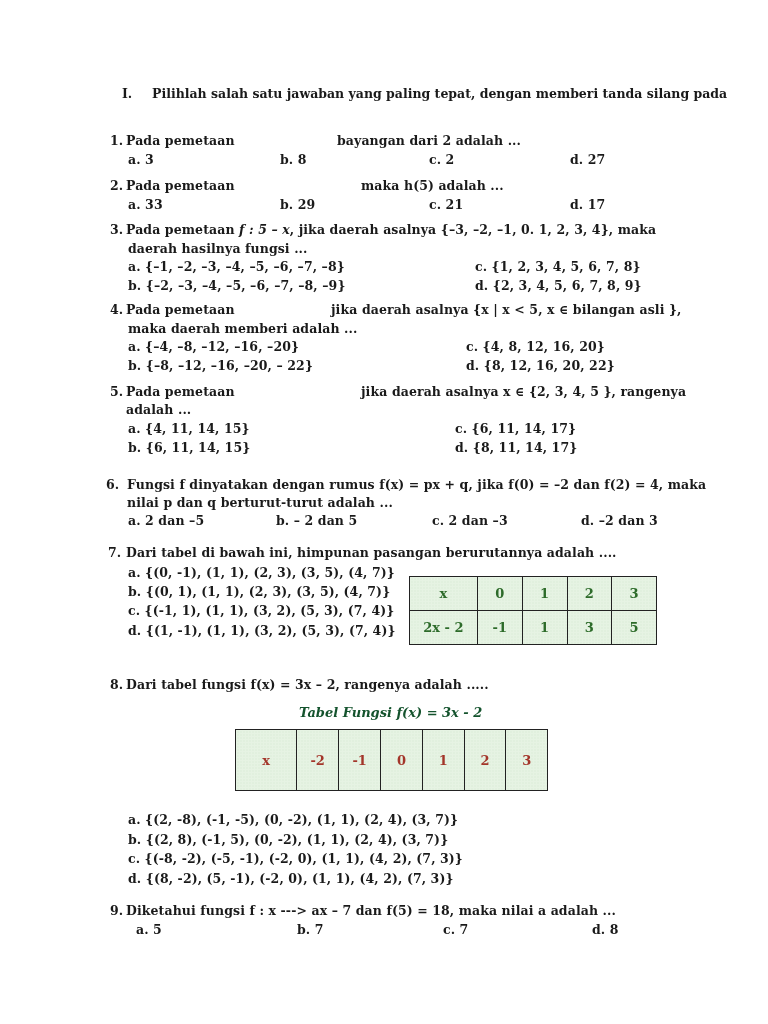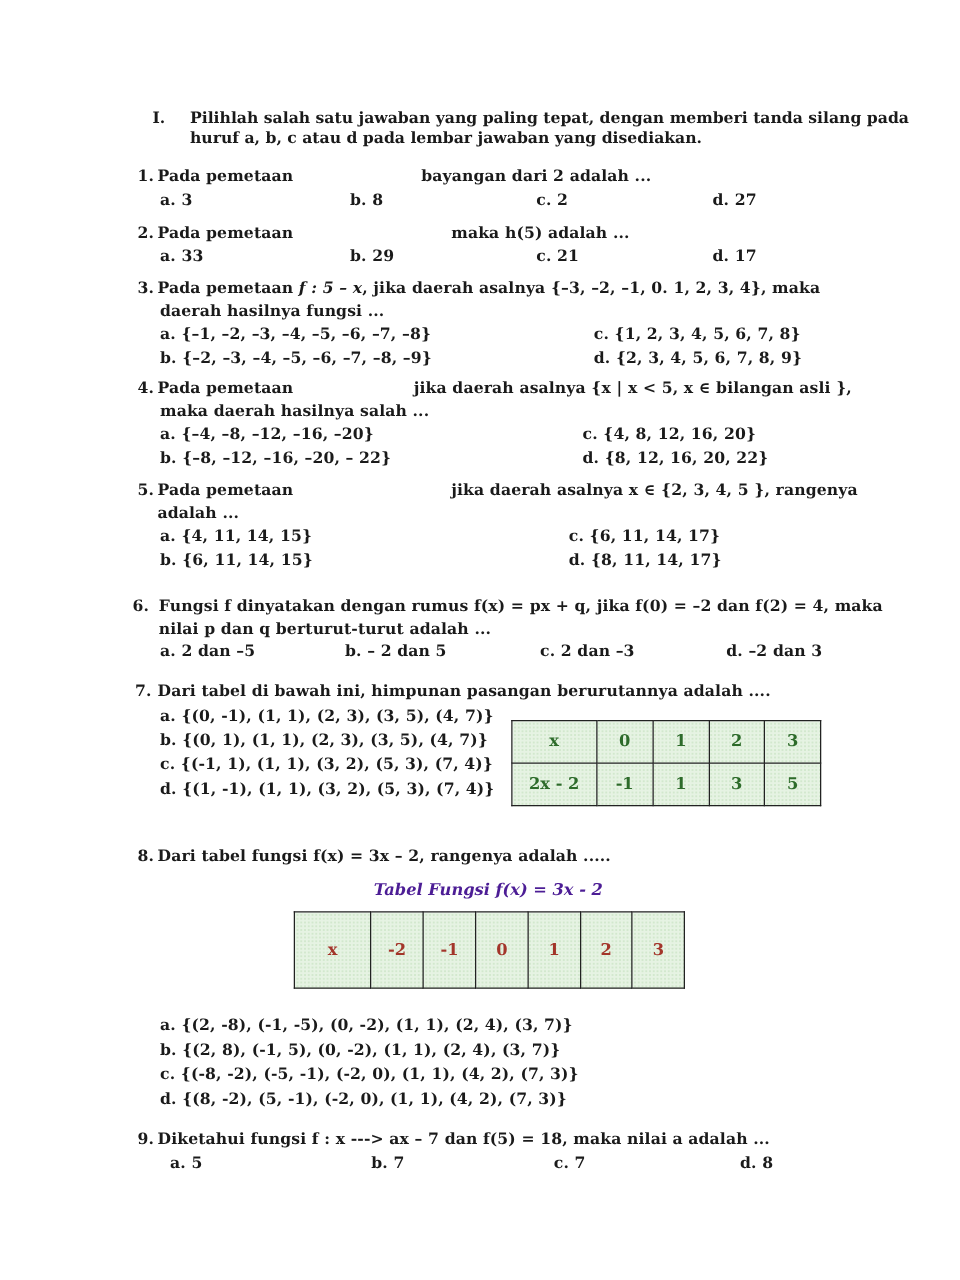--- a/index.html
+++ b/index.html
@@ -19,29 +19,28 @@
   table.grid td {
     border: 1.5px solid #222;
     text-align: center; vertical-align: middle;
     font-weight: bold; font-size: 13px;
     background-color: #e6f3e3;
     background-image: radial-gradient(#d2e8cd 0.8px, transparent 0.9px);
     background-size: 3px 3px;
   }
   .t7 td { color: #2d6b2a; }
   .t8 td { color: #a3352a; }
-  .t8-title { left: 299px; top: 705px; font-style: italic; font-weight: bold; font-size: 13px; color: #4c1d95; }
+  .t8-title { left: 299px; top: 705px; font-style: italic; font-weight: bold; font-size: 13px; color: #14532d; }
 </style>
 </head>
 <body>
 
 <div class="abs instr" style="width:600px;height:34px;">
   <span class="num">I.</span>
   <span class="txt">Pilihlah salah satu jawaban yang paling tepat, dengan memberi tanda silang pada</span>
-  <span class="txt" style="top:16px">huruf a, b, c atau d pada lembar jawaban yang disediakan.</span>
 </div>
 
 <div>
   <span class="abs b" style="left:110px;top:133px">1.</span>
   <span class="abs b" style="left:126px;top:133px">Pada pemetaan</span>
   <span class="abs b" style="left:337px;top:133px">bayangan dari 2 adalah ...</span>
   <span class="abs b" style="left:128px;top:152px">a. 3</span>
   <span class="abs b" style="left:280px;top:152px">b. 8</span>
   <span class="abs b" style="left:429px;top:152px">c. 2</span>
   <span class="abs b" style="left:570px;top:152px">d. 27</span>
@@ -67,21 +66,21 @@
   <span class="abs b" style="left:128px;top:259px">a. {–1, –2, –3, –4, –5, –6, –7, –8}</span>
   <span class="abs b" style="left:128px;top:278px">b. {–2, –3, –4, –5, –6, –7, –8, –9}</span>
   <span class="abs b" style="left:475px;top:259px">c. {1, 2, 3, 4, 5, 6, 7, 8}</span>
   <span class="abs b" style="left:475px;top:278px">d. {2, 3, 4, 5, 6, 7, 8, 9}</span>
 </div>
 
 <div>
   <span class="abs b" style="left:110px;top:302px">4.</span>
   <span class="abs b" style="left:126px;top:302px">Pada pemetaan</span>
   <span class="abs b" style="left:331px;top:302px">jika daerah asalnya {x | x &lt; 5, x ∈ bilangan asli },</span>
-  <span class="abs b" style="left:128px;top:321px">maka daerah hasilnya salah ...</span>
+  <span class="abs b" style="left:128px;top:321px">maka daerah memberi adalah ...</span>
   <span class="abs b" style="left:128px;top:339px">a. {–4, –8, –12, –16, –20}</span>
   <span class="abs b" style="left:128px;top:358px">b. {–8, –12, –16, –20, – 22}</span>
   <span class="abs b" style="left:466px;top:339px">c. {4, 8, 12, 16, 20}</span>
   <span class="abs b" style="left:466px;top:358px">d. {8, 12, 16, 20, 22}</span>
 </div>
 
 <div>
   <span class="abs b" style="left:110px;top:384px">5.</span>
   <span class="abs b" style="left:126px;top:384px">Pada pemetaan</span>
   <span class="abs b" style="left:361px;top:384px">jika daerah asalnya x ∈ {2, 3, 4, 5 }, rangenya</span>

